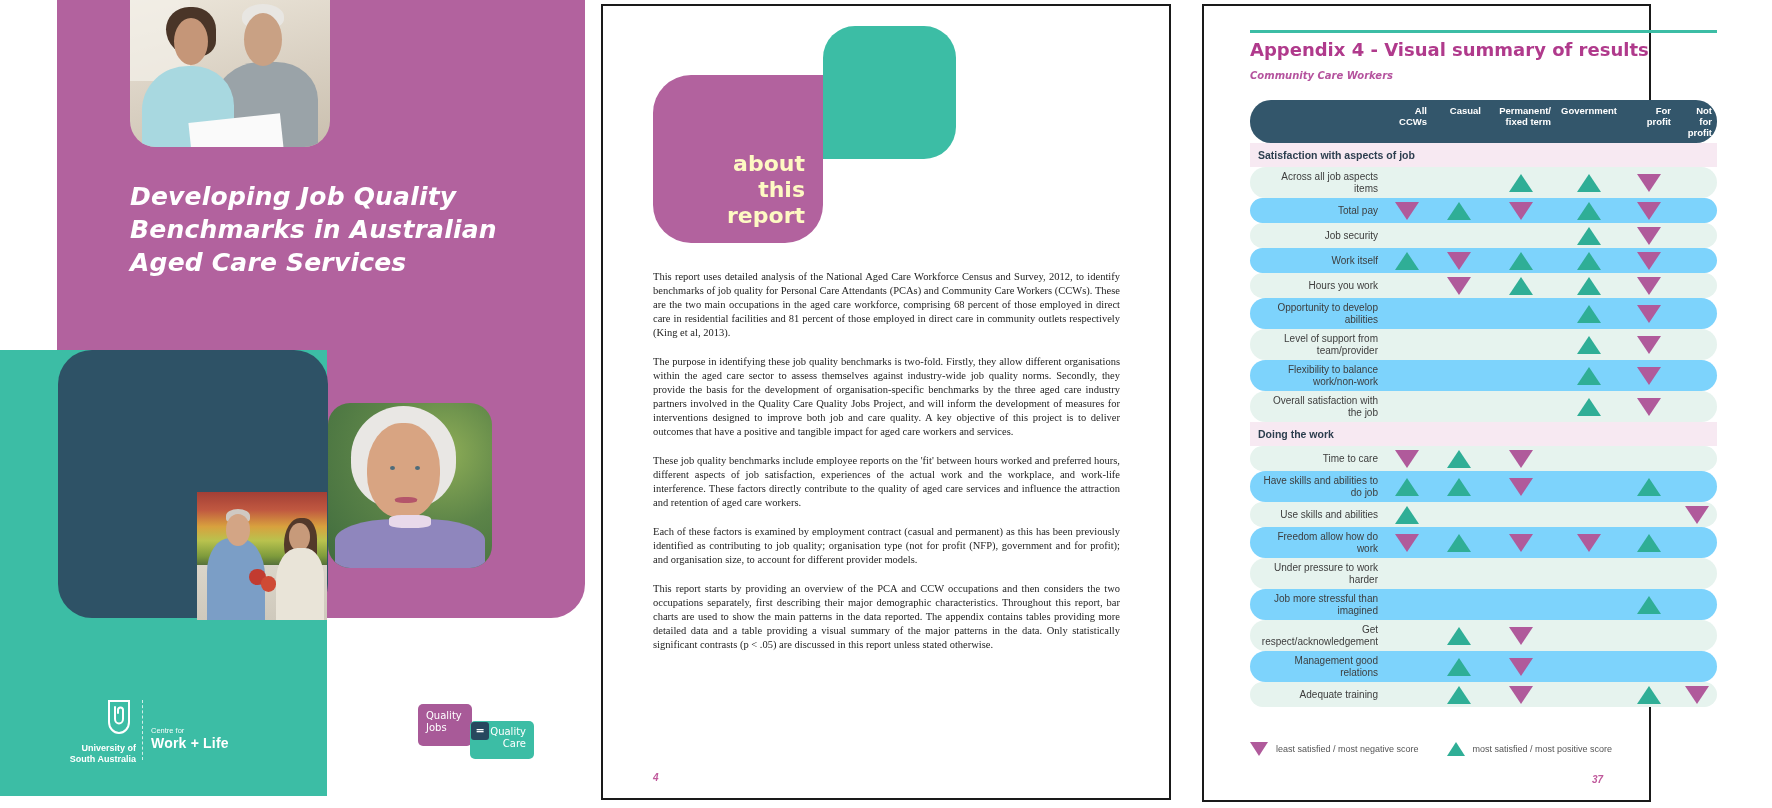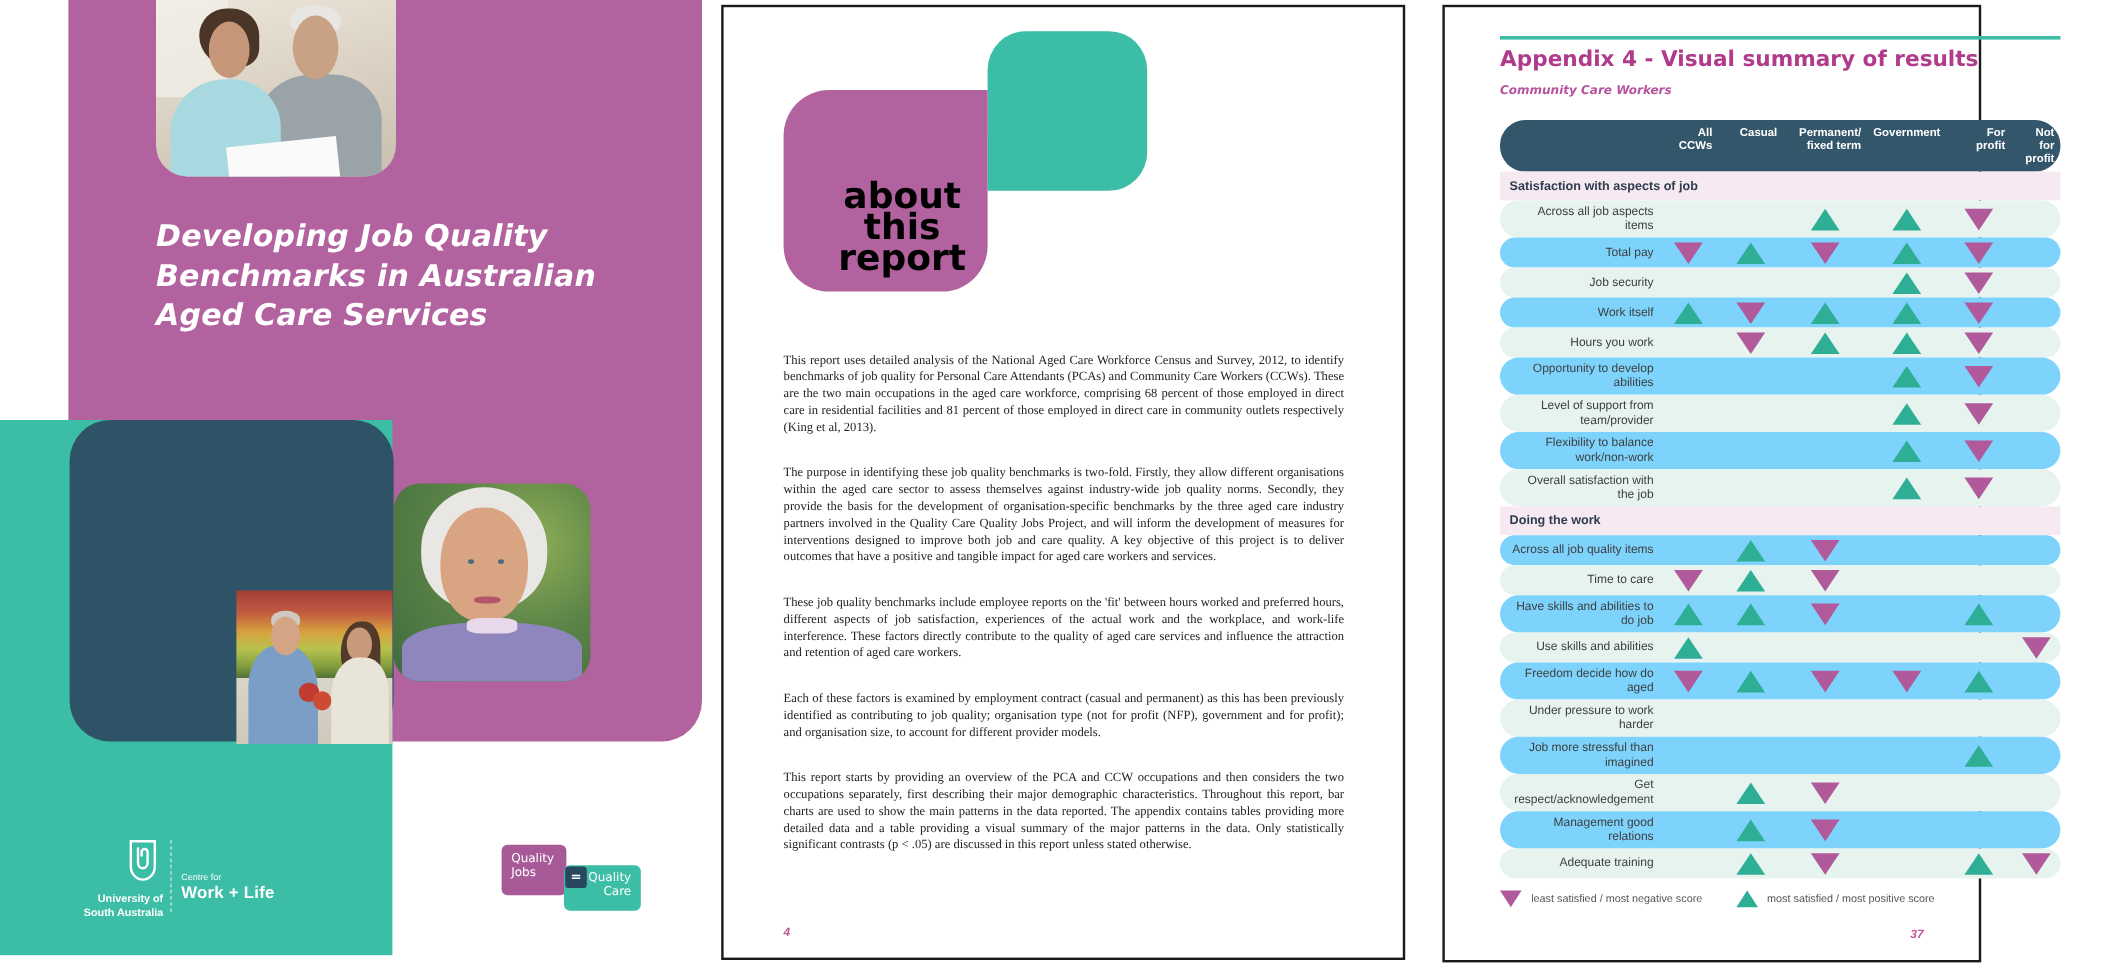--- a/index.html
+++ b/index.html
@@ -67,25 +67,25 @@
   .q-eq{left:471px;top:722px;width:18px;height:18px;background:var(--navy);border-radius:3px;
         display:flex;align-items:center;justify-content:center;font-weight:bold;font-size:11px;z-index:3;}
 
   
   .page2{left:601px;top:4px;width:570px;height:796px;background:#fff;border:2px solid #1a1a1a;}
   .about-teal{left:220px;top:20px;width:133px;height:133px;background:var(--teal);
               border-radius:32px 32px 32px 0;}
   .about-purple{left:50px;top:69px;width:170px;height:168px;background:var(--purple);
                 border-radius:38px 0 38px 38px;display:flex;align-items:flex-end;justify-content:flex-end;
                 padding:16px 18px 14px;z-index:2;}
-  .about-title{color:#000000;font-family:"DejaVu Sans",sans-serif;font-weight:bold;
-               font-size:30px;line-height:26px;text-align:center;}
+  .about-title{color:#fef9c3;font-family:"DejaVu Sans",sans-serif;font-weight:bold;
+               font-size:22px;line-height:26px;text-align:right;}
   .bodytext{left:50px;top:264px;width:467px;font-family:"Liberation Serif",serif;
             font-size:10.5px;line-height:14px;text-align:justify;color:#232323;}
-  .bodytext p{margin-bottom:15px;margin-top:24px;}
+  .bodytext p{margin-bottom:15px;}
   .pagenum{font-size:10px;font-weight:bold;font-style:italic;color:var(--page-num);}
   .pn2{left:50px;top:766px;}
 
   
   .page3{left:1202px;top:4px;width:449px;height:798px;background:#fff;border:2px solid #1a1a1a;}
   .rule{left:46px;top:24px;width:467px;height:3px;background:var(--teal);}
   .apx-heading{left:46px;top:33px;width:470px;font-family:"DejaVu Sans",sans-serif;font-weight:bold;
                font-size:18px;color:var(--heading-magenta);}
   .apx-sub{left:46px;top:64px;font-family:"DejaVu Sans",sans-serif;font-weight:bold;font-style:italic;
            font-size:10px;color:#b5539e;}
@@ -367,33 +367,20 @@
         <div class="tbl-cell"></div>
         <div class="tbl-cell">
           <div class="tri tri-up"></div>
         </div>
         <div class="tbl-cell">
           <div class="tri tri-down"></div>
         </div>
         <div class="tbl-cell"></div>
       </div>
       <div class="tbl-section">Doing the work</div>
-      <div class="tbl-grid tbl-row row-white">
-        <div class="tbl-label">Across all job quality items</div>
-        <div class="tbl-cell"></div>
-        <div class="tbl-cell">
-          <div class="tri tri-up"></div>
-        </div>
-        <div class="tbl-cell">
-          <div class="tri tri-down"></div>
-        </div>
-        <div class="tbl-cell"></div>
-        <div class="tbl-cell"></div>
-        <div class="tbl-cell"></div>
-      </div>
       <div class="tbl-grid tbl-row row-green">
         <div class="tbl-label">Time to care</div>
         <div class="tbl-cell">
           <div class="tri tri-down"></div>
         </div>
         <div class="tbl-cell">
           <div class="tri tri-up"></div>
         </div>
         <div class="tbl-cell">
           <div class="tri tri-down"></div>
@@ -426,21 +413,21 @@
         </div>
         <div class="tbl-cell"></div>
         <div class="tbl-cell"></div>
         <div class="tbl-cell"></div>
         <div class="tbl-cell"></div>
         <div class="tbl-cell">
           <div class="tri tri-down"></div>
         </div>
       </div>
       <div class="tbl-grid tbl-row row-white">
-        <div class="tbl-label">Freedom decide how do aged</div>
+        <div class="tbl-label">Freedom allow how do work</div>
         <div class="tbl-cell">
           <div class="tri tri-down"></div>
         </div>
         <div class="tbl-cell">
           <div class="tri tri-up"></div>
         </div>
         <div class="tbl-cell">
           <div class="tri tri-down"></div>
         </div>
         <div class="tbl-cell">

